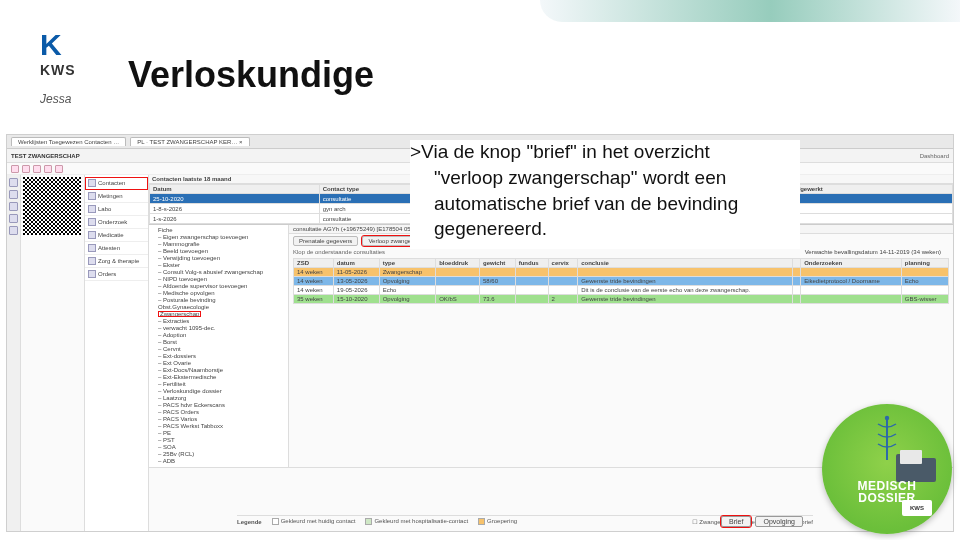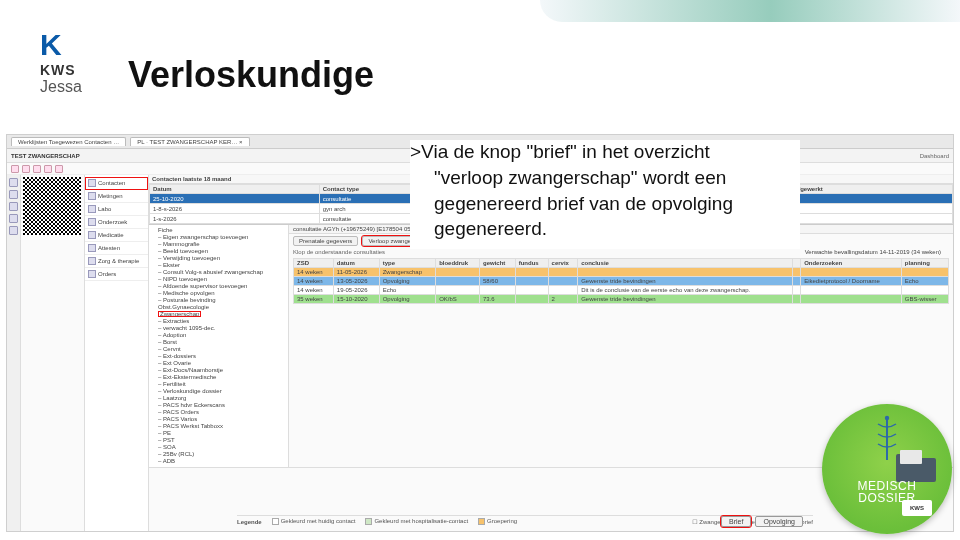--- a/index.html
+++ b/index.html
@@ -2,21 +2,21 @@
 <html><head>
 <meta charset="utf-8">
 <style>
   *{box-sizing:border-box;margin:0;padding:0;font-family:Arial,Helvetica,sans-serif}
   body{width:960px;height:540px;background:#fff;position:relative;overflow:hidden}
   .topstripe{position:absolute;top:0;right:0;width:420px;height:22px;background:linear-gradient(90deg,#e8f0f5 0%,#2e9a7a 55%,#e8f0f5 100%);border-radius:0 0 0 60px;opacity:.5}
   .logo-area{position:absolute;top:28px;left:40px;width:70px}
   .logo-k{font-size:30px;font-weight:bold}
   .logo-k span.b{color:#0a5aa8}
   .logo-kws{font-size:14px;font-weight:bold;color:#333;letter-spacing:1px}
-  .logo-jessa{font-size:16px;color:#555;}
+  .logo-jessa{font-size:12px;color:#555;margin-top:14px;font-style:italic}
   .title{position:absolute;top:54px;left:128px;font-size:36px;color:#111}
   .body-text{position:absolute;top:140px;left:410px;width:390px;font-size:19px;line-height:1.25;color:#111}
   .body-text .indent{padding-left:24px;display:block;margin-top:2px}
   
   .shot{position:absolute;top:134px;left:6px;width:948px;height:398px;border:1px solid #cfcfcf;background:#fafafa;font-size:6px;color:#444}
   .tabbar{height:14px;background:#e9e9e9;border-bottom:1px solid #ccc;display:flex;align-items:center;gap:4px;padding:0 4px}
   .tabbar .tab{background:#fff;border:1px solid #bbb;border-bottom:none;padding:1px 6px;border-radius:2px 2px 0 0}
   .pt-bar{height:14px;background:#f3f3f3;border-bottom:1px solid #ddd;display:flex;align-items:center;padding:0 4px;font-weight:bold;color:#333}
   .pt-bar .dash{margin-left:auto;font-weight:normal;color:#666}
   .icon-row{height:12px;border-bottom:1px solid #eee;padding:1px 4px;display:flex;gap:3px;align-items:center}
@@ -58,21 +58,21 @@
   .grid2 tr.r-green td{background:#9fe08e}
   .legend{position:absolute;bottom:6px;left:230px;right:140px;font-size:6px;color:#555;border-top:1px solid #ddd;padding-top:2px;display:flex;gap:10px;align-items:center}
   .legend .sq{width:7px;height:7px;display:inline-block;border:1px solid #aaa;margin-right:2px;vertical-align:middle}
   .btnbar{position:absolute;bottom:4px;right:150px;display:flex;gap:4px}
   .btn{border:1px solid #999;background:#f3f3f3;padding:1px 7px;font-size:7px;border-radius:2px}
   .btn.red{outline:1.5px solid #e11}
   
   .badge{position:absolute;bottom:6px;right:8px;width:130px;height:130px;border-radius:50%;background:radial-gradient(circle at 50% 45%,#8fd14a 0%,#6bbf3a 70%);display:flex;flex-direction:column;align-items:center;justify-content:center;color:#fff;box-shadow:0 2px 6px rgba(0,0,0,.25)}
   .badge svg{position:absolute;top:10px}
   .badge .folder{position:absolute;right:14px;top:44px}
-  .badge .txt{position:absolute;bottom:30px;font-size:12px;font-weight:normal;letter-spacing:.5px;text-align:center;line-height:1}
+  .badge .txt{position:absolute;bottom:30px;font-size:12px;font-weight:bold;letter-spacing:.5px;text-align:center;line-height:1}
   .badge .mini{position:absolute;right:20px;bottom:18px;width:30px;height:16px;background:#fff;border-radius:2px;display:flex;align-items:center;justify-content:center}
   .badge .mini span{font-size:6px;color:#333;font-weight:bold}
   
   .body-text{z-index:5;background:#fff;padding:0 6px 8px 0}
 </style>
 </head>
 <body>
 
 <div class="topstripe"></div>
 
@@ -80,21 +80,21 @@
   <div class="logo-k"><span class="b">K</span></div>
   <div class="logo-kws">KWS</div>
   <div class="logo-jessa">Jessa</div>
 </div>
 
 <h1 class="title">Verloskundige</h1>
 
 <div class="body-text">
   <span>&gt;Via de knop "brief" in het overzicht</span>
   <span class="indent">"verloop zwangerschap" wordt een</span>
-  <span class="indent">gegenereerd brief van de opvolging</span>
+  <span class="indent">automatische brief van de bevinding</span>
   <span class="indent">gegenereerd.</span>
 </div>
 
 <div class="shot">
   <div class="tabbar">
     <div class="tab">Werklijsten Toegewezen Contacten …</div>
     <div class="tab">PL · TEST ZWANGERSCHAP  KER…  ×</div>
   </div>
   <div class="pt-bar">
     <span>TEST ZWANGERSCHAP</span>

